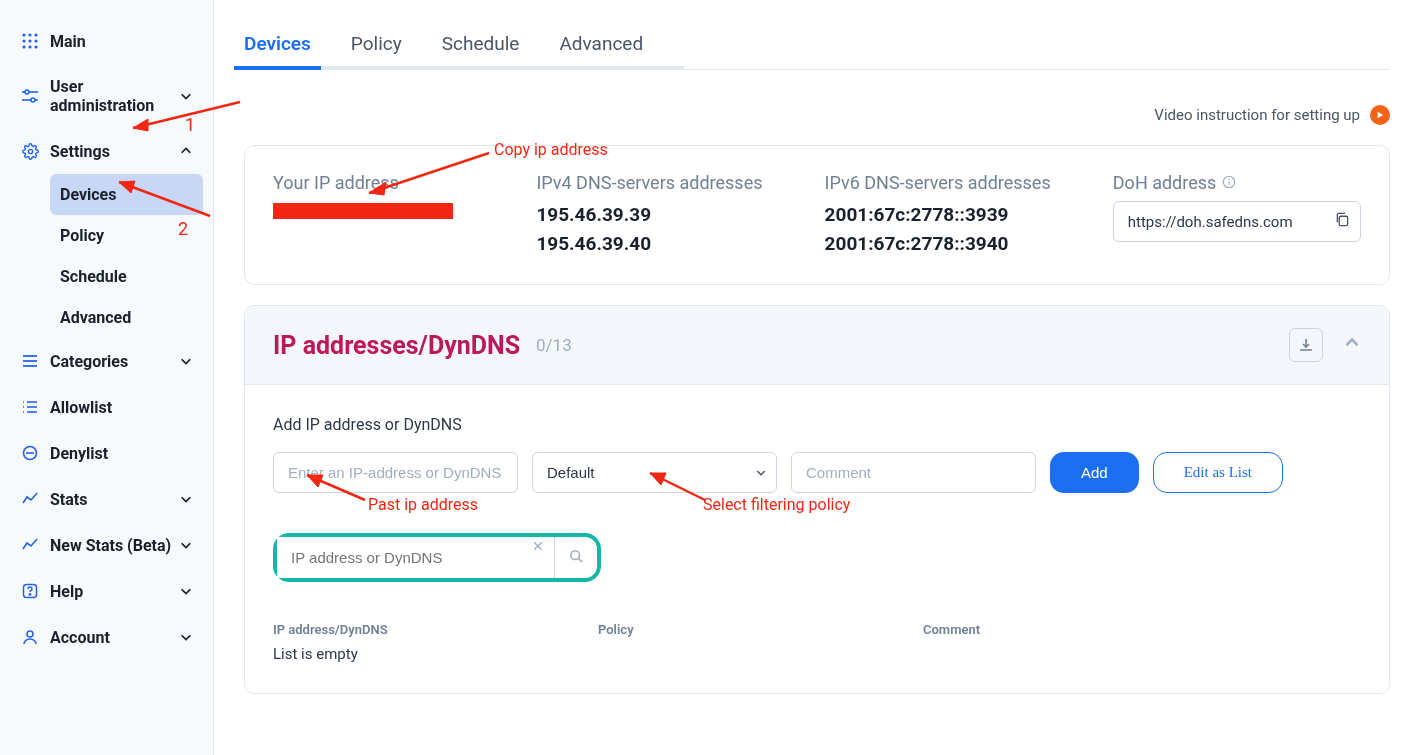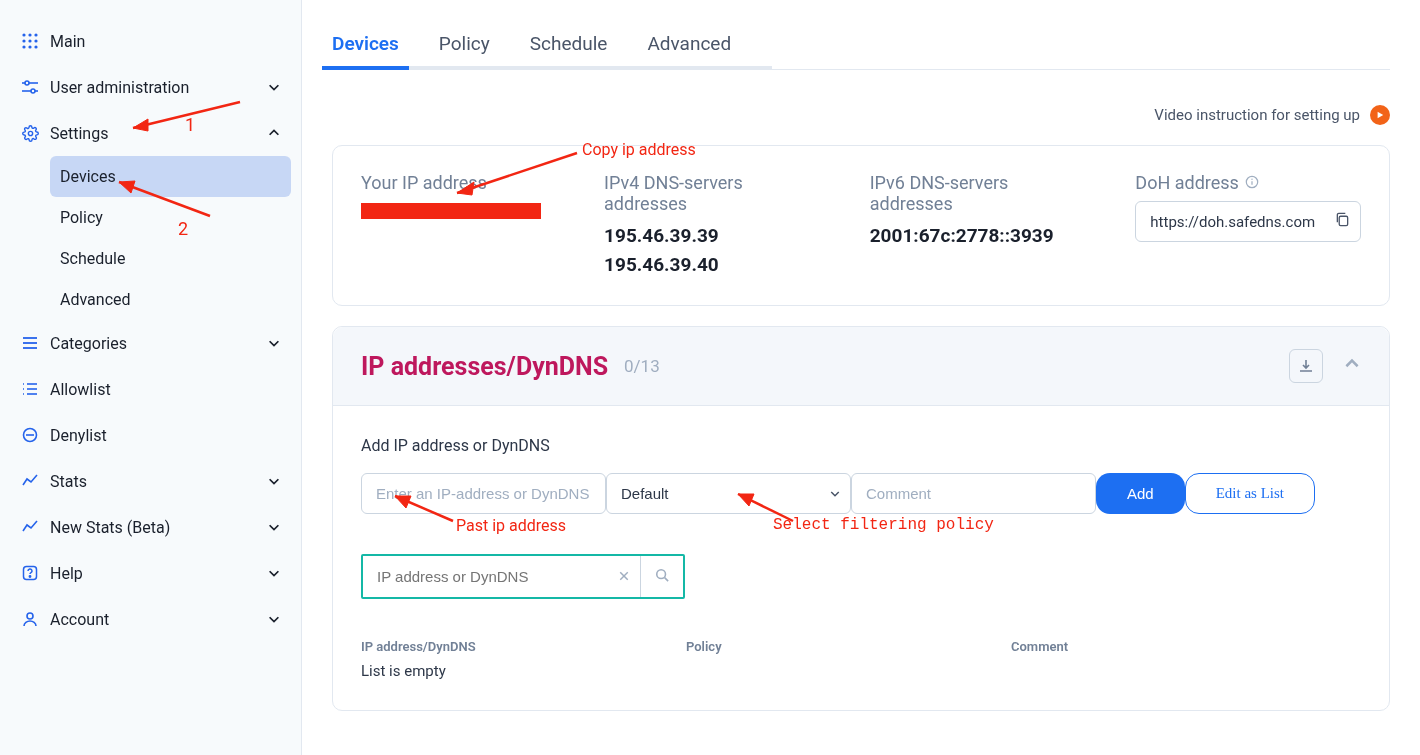--- a/index.html
+++ b/index.html
@@ -6,26 +6,27 @@
     body {
       font-family: -apple-system, BlinkMacSystemFont, "Segoe UI", Roboto, Helvetica, Arial, sans-serif;
       background: #fff;
       color: #1a202c;
       display: flex;
       width: 1420px;
       height: 755px;
       overflow: hidden;
     }
     .sidebar {
-      width: 302px;
+      width: 214px;
       background: #f7fafc;
       border-right: 1px solid #e2e8f0;
       padding: 18px 10px;
       flex-shrink: 0;
       overflow-y: auto;
+      font-weight: bold;
     }
     .sidebar-item {
       display: flex;
       align-items: center;
       padding: 13px 10px;
       border-radius: 6px;
       cursor: pointer;
       color: #1a202c;
       font-size: 16px;
       position: relative;
@@ -203,20 +204,21 @@
     .section-body {
       padding: 30px 28px;
     }
     .add-label {
       font-size: 16px;
       color: #2d3748;
       margin-bottom: 18px;
     }
     .add-row {
       display: flex;
+      gap: 14px;
       align-items: flex-start;
     }
     .text-input, .select {
       border: 1px solid #cbd5e0;
       border-radius: 6px;
       padding: 11px 14px;
       font-size: 15px;
       color: #2d3748;
       background: #fff;
       outline: none;
@@ -251,23 +253,22 @@
       border-color: #1d6ff2;
       font-family: Liberation Serif, serif;
     }
     .search-row {
       margin-top: 40px;
       display: flex;
       gap: 0;
     }
     .search-wrap {
       display: flex;
-      border: 2px solid #14b8a6;
-      border-radius: 2px;
-      align-items: center;
+      border: 4px solid #14b8a6;
+      border-radius: 16px;
     }
     .search-wrap input {
       border: none;
       outline: none;
       padding: 11px 14px;
       font-size: 15px;
       width: 245px;
     }
     .search-wrap .clear-btn {
       padding: 0 10px;
@@ -520,20 +521,21 @@
       <div class="redacted"></div>
     </div>
     <div class="info-col">
       <div class="info-label">IPv4 DNS-servers addresses</div>
       <div class="info-value">195.46.39.39</div>
       <div class="info-value">195.46.39.40</div>
     </div>
     <div class="info-col">
       <div class="info-label">IPv6 DNS-servers addresses</div>
       <div class="info-value">2001:67c:2778::3939</div>
+      <div class="info-value">2001:67c:2778::3940</div>
     </div>
     <div class="info-col">
       <div class="info-label">
         <span>DoH address</span>
         <span style="color:#a0aec0;">
           <svg width="14" height="14" viewBox="0 0 16 16" fill="none" stroke="currentColor" stroke-width="1.4">
               <circle cx="8" cy="8" r="6.5"></circle>
               <line x1="8" y1="7" x2="8" y2="11"></line>
               <circle cx="8" cy="4.8" r="0.8" fill="currentColor" stroke="none"></circle>
             </svg>
@@ -591,21 +593,21 @@
       <svg class="anno-svg" style="left:50px;top:80px;width:80px;height:40px;">
         <line x1="70" y1="35" x2="12" y2="10" stroke-width="2.5"></line>
         <polygon points="12,10 28,10 23,22"></polygon>
       </svg>
       <div class="anno" style="left:123px; top:110px;">Past ip address</div>
 
       <svg class="anno-svg" style="left:395px;top:80px;width:80px;height:40px;">
         <line x1="65" y1="35" x2="10" y2="8" stroke-width="2.5"></line>
         <polygon points="10,8 26,8 21,20"></polygon>
       </svg>
-      <div class="anno" style="left:440px; top:110px;font-family:Liberation Mono, monospace;">Select filtering policy</div>
+      <div class="anno" style="left:458px; top:110px;">Select filtering policy</div>
 
       <div class="search-row">
         <div class="search-wrap">
           <input placeholder="IP address or DynDNS" style="">
           <span class="clear-btn">
             <svg width="12" height="12" viewBox="0 0 16 16" stroke="currentColor" stroke-width="2">
                 <line x1="3" y1="3" x2="13" y2="13"></line>
                 <line x1="13" y1="3" x2="3" y2="13"></line>
               </svg>
           </span>

